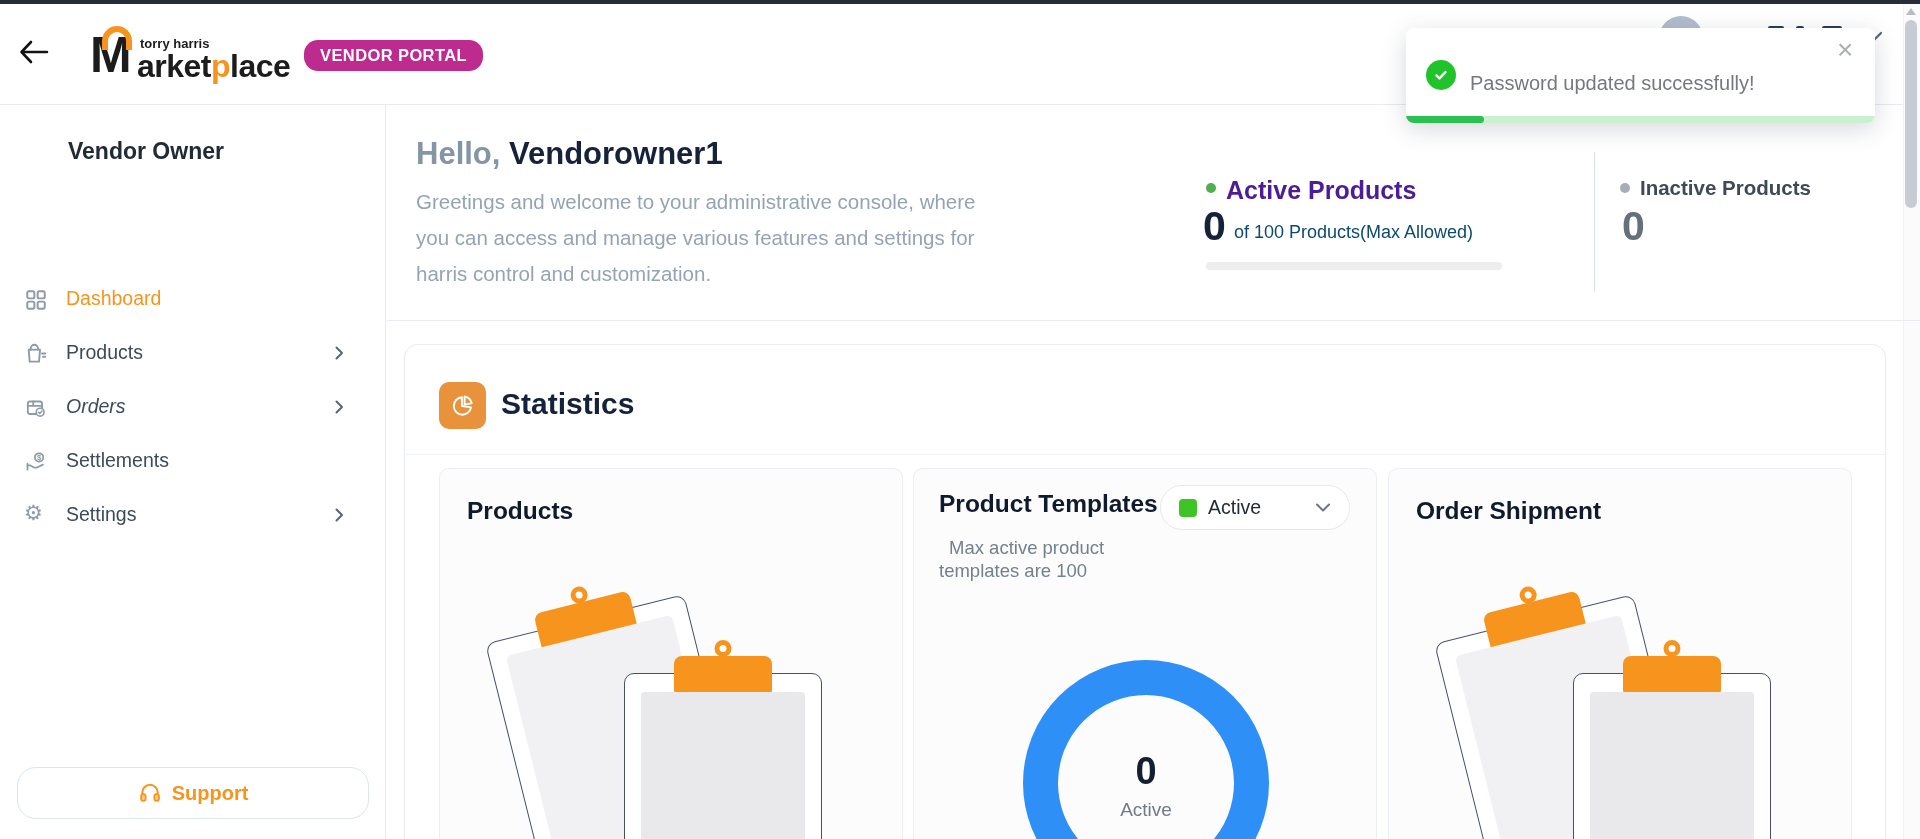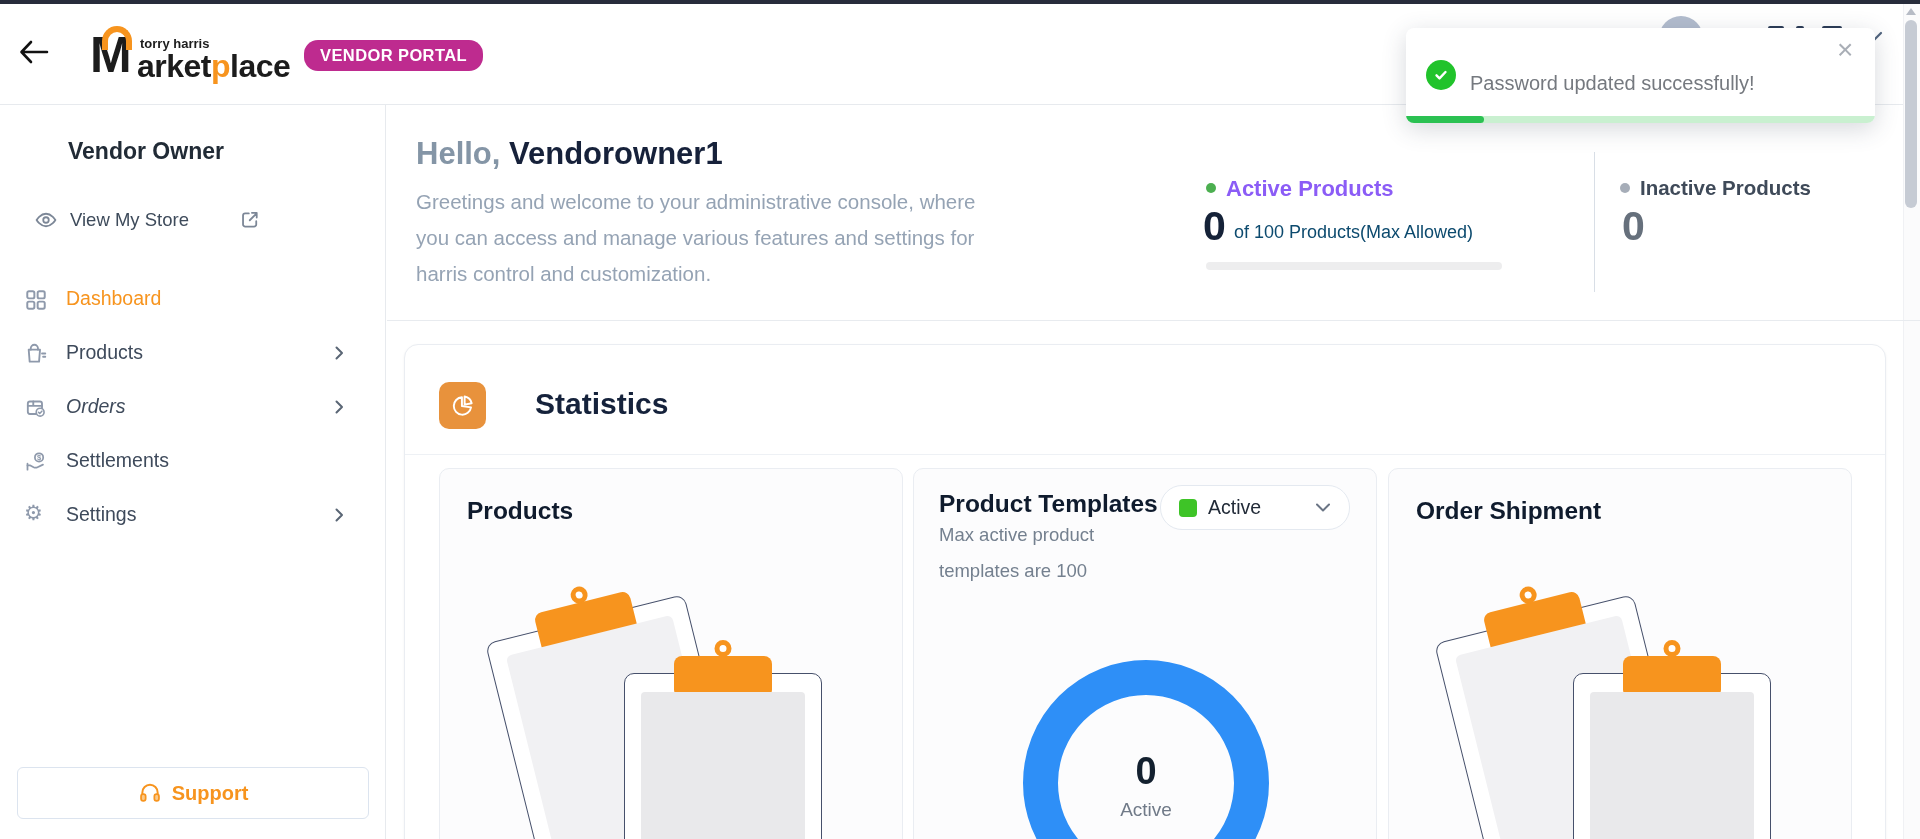--- a/index.html
+++ b/index.html
@@ -49,49 +49,49 @@
   #sb-title { left:24px; top:33px; font-size:23px; font-weight:700; color:#212B36;margin-left:44px; }
   #view-store { left:30px; top:98px; width:250px; height:36px; cursor:pointer; }
   #view-store-label { left:40px; top:6px; font-size:18.5px; color:#3E4B5B; }
   .menu-item { left:0; width:386px; height:54px; cursor:pointer; }
   .menu-icon { position:absolute; left:24px; top:15px; }
   .menu-label { position:absolute; left:66px; top:14px; font-size:19.5px; font-weight:500; color:#3E4A5B; }
   .menu-label.active { color:#F7941E; }
   .menu-chevron { position:absolute; left:330px; top:17px; }
   #gear-glyph { font-size:21px; color:#8E99AB; top:12px; }
   #support-btn { left:17px; top:662px; width:352px; height:52px; background:#fff;
-                 border:1px solid #DCE4EF; border-radius:6px; display:flex; gap:10px;
+                 border:1px solid #DCE4EF; border-radius:19px; display:flex; gap:10px;
                  align-items:center; justify-content:center; cursor:pointer; }
   #support-label { font-size:20px; font-weight:600; color:#F7941E; }
 
   
   #hello-line { left:416px; top:136px; font-size:31px; font-weight:700; }
   #hello-prefix { color:#8495A6; }
   #hello-name { color:#16213A; }
   .welcome-line { left:416px; font-size:20.5px; color:#95A3B4; }
   #section-divider { left:387px; top:320px; width:1533px; height:1px; background:#E8EBEF; }
 
   .dot { width:10px; height:10px; border-radius:50%; }
   #ap-dot { left:1206px; top:183px; background:#4CAF50; }
-  #ap-label { left:1226px; top:176px; font-size:22px; font-weight:700; color:#8b5cf6; }
+  #ap-label { left:1226px; top:176px; font-size:25px; font-weight:700; color:#4c1d95; }
   #ap-value { left:1203px; top:203px; font-size:41px; font-weight:600; color:#152238; }
   #ap-suffix { left:1234px; top:222px; font-size:18px; color:#0c4a6e; }
   #ap-bar { left:1206px; top:262px; width:296px; height:8px; background:#EDEDEE; border-radius:4px; }
   #stats-vdivider { left:1594px; top:152px; width:1px; height:140px; background:#D8DEE6; }
   #ip-dot { left:1620px; top:183px; background:#A6ADB8; }
   #ip-label { left:1640px; top:176px; font-size:20.5px; font-weight:600; color:#3F4A59; }
   #ip-value { left:1622px; top:203px; font-size:41px; font-weight:600; color:#66707C; }
 
   
   #stats-panel { left:404px; top:344px; width:1482px; height:545px; background:#fff;
                  border:1px solid #EAEDF2; border-radius:14px;
                  box-shadow:0 1px 3px rgba(16,24,40,.05); }
   #stats-icon { left:34px; top:37px; width:47px; height:47px; border-radius:10px; background:#E8923C;
                 display:flex; align-items:center; justify-content:center; }
-  #stats-title { left:96px; top:42px; font-size:30px; font-weight:700; color:#15223B;margin-left:34px; }
+  #stats-title { left:96px; top:42px; font-size:30px; font-weight:700; color:#15223B; }
   #stats-hdivider { left:0; top:109px; width:1480px; height:1px; background:#EEF1F5; }
 
   .stat-card { top:123px; width:464px; height:420px; background:#FCFCFD;
                border:1px solid #EAEDF2; border-radius:10px; overflow:hidden; }
   #card-products { left:34px; }
   #card-templates { left:508px; }
   #card-shipment { left:983px; }
   .card-title { position:absolute; left:27px; top:28px; font-size:24.5px; font-weight:700; color:#0F1B2D; }
   #card-templates .card-title { top:21px; left:25px; }
   .tpl-note { position:absolute; left:25px; font-size:18.5px; color:#74808F; }
@@ -167,31 +167,20 @@
   <div class="abs" id="toast-msg">Password updated successfully!</div>
   <div class="abs" id="toast-close">×</div>
   <div class="abs" id="toast-bar">
     <div class="abs" id="toast-bar-fill"></div>
   </div>
 </div>
 
 <div class="abs" id="sidebar">
   <div class="abs" id="sb-title">Vendor Owner</div>
 
-  <div class="abs" id="view-store">
-    <svg class="abs" style="left:4px;top:5px;" width="24" height="24" viewBox="0 0 20 20">
-        <path d="M2.2 10s3-5.2 7.8-5.2S17.8 10 17.8 10s-3 5.2-7.8 5.2S2.2 10 2.2 10z" fill="none" stroke="#7C8797" stroke-width="1.5"></path>
-        <circle cx="10" cy="10" r="2.3" fill="none" stroke="#7C8797" stroke-width="1.5"></circle>
-      </svg>
-    <span class="abs" id="view-store-label">View My Store</span>
-    <svg class="abs" style="left:208px;top:5px;" width="24" height="24" viewBox="0 0 20 20">
-        <path d="M9 4.5H6A1.8 1.8 0 0 0 4.2 6.3v7.4A1.8 1.8 0 0 0 6 15.5h7.4a1.8 1.8 0 0 0 1.8-1.8V11" fill="none" stroke="#7C8797" stroke-width="1.5" stroke-linecap="round"></path>
-        <path d="M9.8 10.2 15.6 4.4M11.6 4h4v4" fill="none" stroke="#7C8797" stroke-width="1.5" stroke-linecap="round" stroke-linejoin="round"></path>
-      </svg>
-  </div>
 
   <div class="abs menu-item" style="top:168px;">
     <svg class="menu-icon" width="24" height="24" viewBox="0 0 22 22">
         <g fill="none" stroke="#8E99AB" stroke-width="1.8">
           <rect x="3" y="3" width="6.5" height="6.5" rx="1.5"></rect>
           <rect x="12.5" y="3" width="6.5" height="6.5" rx="1.5"></rect>
           <rect x="3" y="12.5" width="6.5" height="6.5" rx="1.5"></rect>
           <rect x="12.5" y="12.5" width="6.5" height="6.5" rx="1.5"></rect>
         </g>
       </svg>
@@ -304,21 +293,21 @@
 
   <div class="abs stat-card" id="card-templates">
     <div class="card-title">Product Templates</div>
     <div class="abs" id="tpl-filter">
       <div class="abs" id="tpl-filter-swatch"></div>
       <span class="abs" id="tpl-filter-label">Active</span>
       <svg class="abs" id="tpl-filter-chevron" width="20" height="16" viewBox="0 0 20 16">
           <path d="M4 4.5l6 6 6-6" fill="none" stroke="#6B7585" stroke-width="2" stroke-linecap="round" stroke-linejoin="round"></path>
         </svg>
     </div>
-    <div class="tpl-note" style="top:55px;">Max active product</div>
+    <div class="tpl-note" style="top:68px;margin-left:10px;">Max active product</div>
     <div class="tpl-note" style="top:91px;">templates are 100</div>
     <div class="abs" id="donut"></div>
     <div class="abs" id="donut-value">0</div>
     <div class="abs" id="donut-label">Active</div>
   </div>
 
   <div class="abs stat-card" id="card-shipment">
     <div class="card-title">Order Shipment</div>
     <div class="board back">
       <div class="clip-ring"></div>

